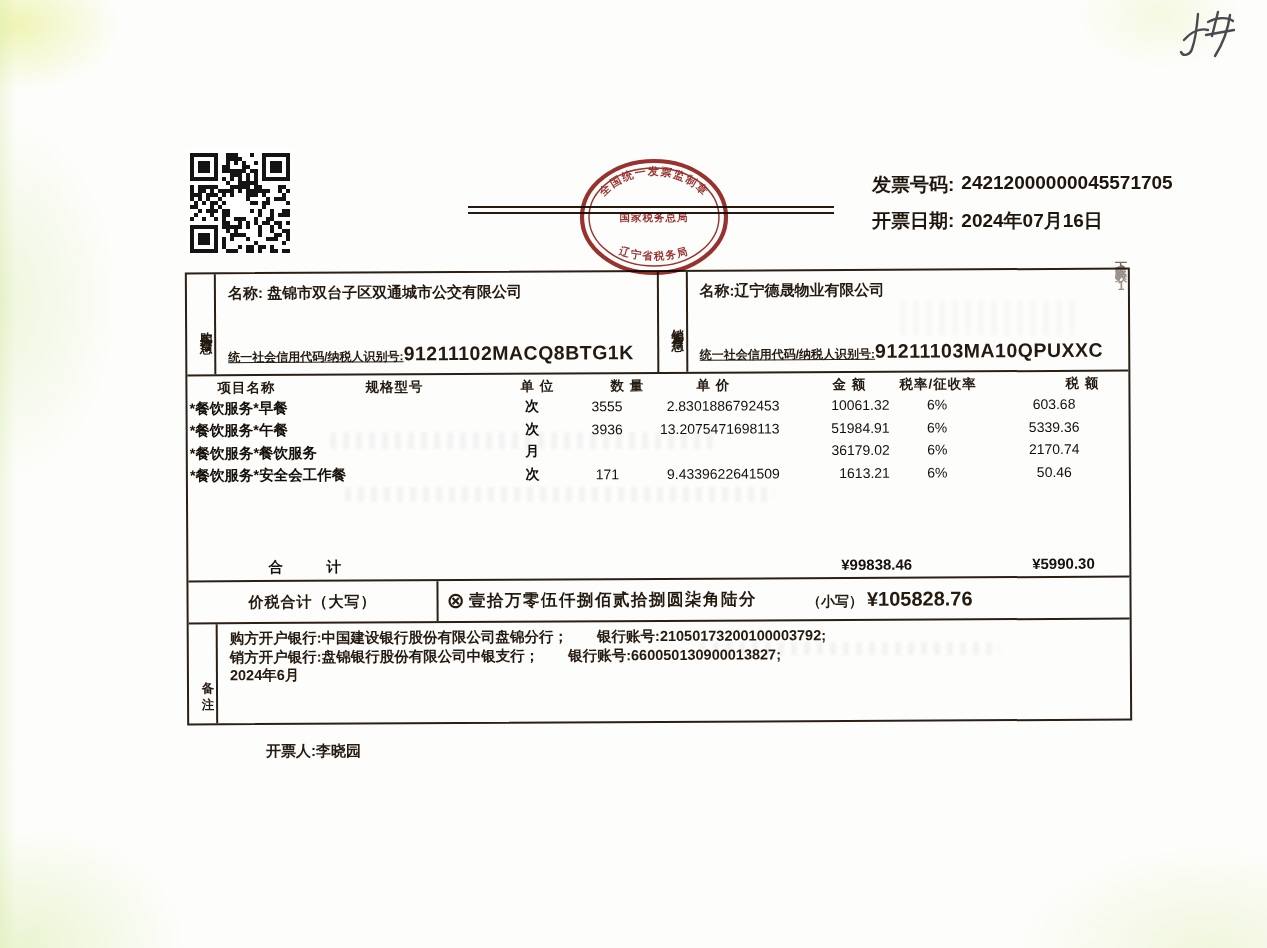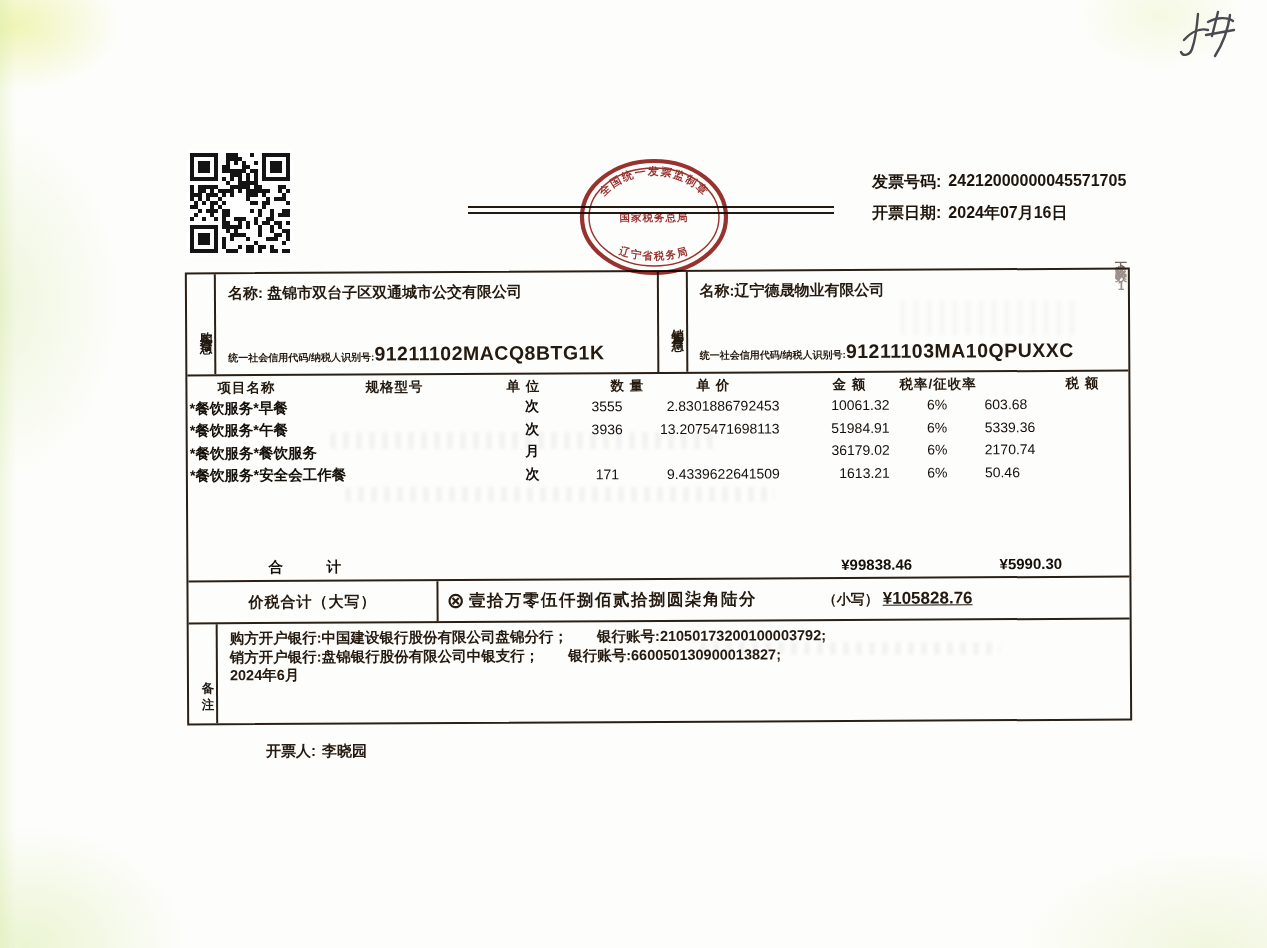--- a/index.html
+++ b/index.html
@@ -26,21 +26,21 @@
     position:absolute;left:450px;top:160px;width:380px;
     text-align:center;font-size:28px;font-weight:bold;letter-spacing:3px;
     color:#17110b;z-index:1;
   }
   .title-rule{
     position:absolute;left:468px;top:206px;width:366px;height:4px;
     border-top:2.2px solid #241a10;border-bottom:2.2px solid #241a10;z-index:1;
   }
   .stamp{position:absolute;left:576px;top:155px;width:156px;height:124px;z-index:2;
          opacity:.88;filter:blur(.4px);mix-blend-mode:multiply;}
-  .meta{position:absolute;left:872px;top:172px;font-size:16px;font-weight:bold;color:#1e150d;text-align:right;}
+  .meta{position:absolute;left:872px;top:172px;font-size:19px;font-weight:bold;color:#1e150d;text-align:right;}
   .meta-row{display:flex;gap:7px;margin-bottom:10px;white-space:nowrap;}
   .download-note{
     position:absolute;left:1112px;top:252px;height:130px;
     writing-mode:vertical-rl;text-orientation:upright;
     font-size:12px;font-weight:bold;letter-spacing:3px;color:#57463c;opacity:.8;
   }
   .handwriting{position:absolute;left:1172px;top:4px;width:80px;height:80px;}
   
   .invoice{
     position:absolute;left:186px;top:270px;width:941px;
@@ -54,60 +54,60 @@
   .party+.party{border-left:2px solid #2b2015;}
   .side-label{
     width:27px;flex:none;border-right:2px solid #2b2015;
     writing-mode:vertical-rl;text-orientation:upright;
     font-size:12.5px;font-weight:bold;letter-spacing:2.5px;
     padding-top:7px;text-align:center;display:flex;justify-content:center;
   }
   .party-body{flex:1;padding:10px 4px 8px 12px;display:flex;flex-direction:column;}
   .party-name{font-size:15px;font-weight:bold;white-space:nowrap;}
   .party-id{margin-top:auto;display:flex;align-items:baseline;white-space:nowrap;}
-  .party-id .lbl{font-size:10px;font-weight:bold;}
+  .party-id .lbl{font-size:12px;font-weight:bold;text-decoration:underline;}
   .party-id .val{font-size:19.5px;font-weight:bold;letter-spacing:.5px;font-family:"Liberation Sans","DejaVu Sans",sans-serif;}
   
   .items{border-top:2.5px solid #2b2015;height:204px;display:flex;flex-direction:column;}
   .items-header{position:relative;height:21px;font-size:13.5px;font-weight:bold;}
   .items-header span{position:absolute;top:3px;white-space:nowrap;letter-spacing:1px;}
-  .h0{left:30px}.h1{left:178px}.h2{left:319px}.h3{left:423px}
+  .h0{left:30px}.h1{left:178px}.h2{left:333px}.h3{left:423px}
   .h4{left:509px}.h5{left:645px}.h6{left:712px}.h7{left:878px}
   .irow{display:flex;height:22.5px;align-items:center;font-size:14px;color:#15100a;}
   .c-name{width:250px;padding-left:2px;font-weight:bold;font-size:14.5px;white-space:nowrap;}
   .c-spec{width:60px;}
   .c-unit{width:65px;text-align:center;font-weight:bold;}
   .c-qty{width:85px;text-align:center;}
   .c-price{width:130px;text-align:right;}
   .c-amt{width:110px;text-align:right;}
   .c-rate{width:95px;text-align:center;}
-  .c-tax{width:141px;text-align:left;padding-right:2px;box-sizing:border-box;}
+  .c-tax{width:141px;text-align:center;padding-right:2px;box-sizing:border-box;}
   .total-row{margin-top:auto;height:26px;font-size:15px;}
   .total-row .c-name{padding-left:80px;letter-spacing:0;}
   .total-row .c-amt,.total-row .c-tax{font-weight:bold;color:#15100a;}
   
   .taxtotal{border-top:2px solid #2b2015;height:40px;display:flex;align-items:stretch;}
   .taxtotal-label{
     width:248px;flex:none;border-right:2px solid #2b2015;
     display:flex;align-items:center;justify-content:center;
     font-size:15px;font-weight:bold;letter-spacing:1px;
   }
   .taxtotal-body{flex:1;display:flex;align-items:center;padding-left:8px;}
   .cur-symbol{font-size:22px;font-weight:bold;line-height:1;margin-right:4px;}
   .words{font-size:16.5px;font-weight:bold;letter-spacing:1.5px;white-space:nowrap;}
   .small-group{margin-left:auto;margin-right:157px;display:flex;align-items:baseline;gap:4px;white-space:nowrap;text-align:right;}
   .small-group .lbl{font-size:14px;font-weight:bold;}
-  .small-group .val{font-size:17px;font-weight:bold;text-decoration:underline;}
+  .small-group .val{font-size:20px;font-weight:bold;}
   
   .remarks{border-top:2px solid #2b2015;height:99px;display:flex;}
   .remarks .side-label{letter-spacing:16px;padding-top:26px;}
   .remarks-body{flex:1;padding:5px 6px 4px 12px;font-size:14.5px;font-weight:bold;line-height:18.5px;color:#241a10;}
   .remarks-body div{white-space:nowrap;}
   
-  .issuer{position:absolute;left:266px;top:742px;font-size:15px;font-weight:bold;display:flex;gap:6px;}
+  .issuer{position:absolute;left:266px;top:742px;font-size:15px;font-weight:bold;display:flex;}
   
   .smudge{
     position:absolute;border-radius:4px;
     background:repeating-linear-gradient(90deg, rgba(110,110,118,.20) 0 6px, rgba(110,110,118,0) 6px 13px);
     filter:blur(1.6px);opacity:.35;pointer-events:none;
   }
   .sm1{left:330px;top:432px;width:390px;height:17px;}
   .sm2{left:345px;top:487px;width:430px;height:15px;}
   .sm3{left:700px;top:642px;width:300px;height:13px;}
   .sm4{left:900px;top:300px;width:180px;height:36px;opacity:.18;}

